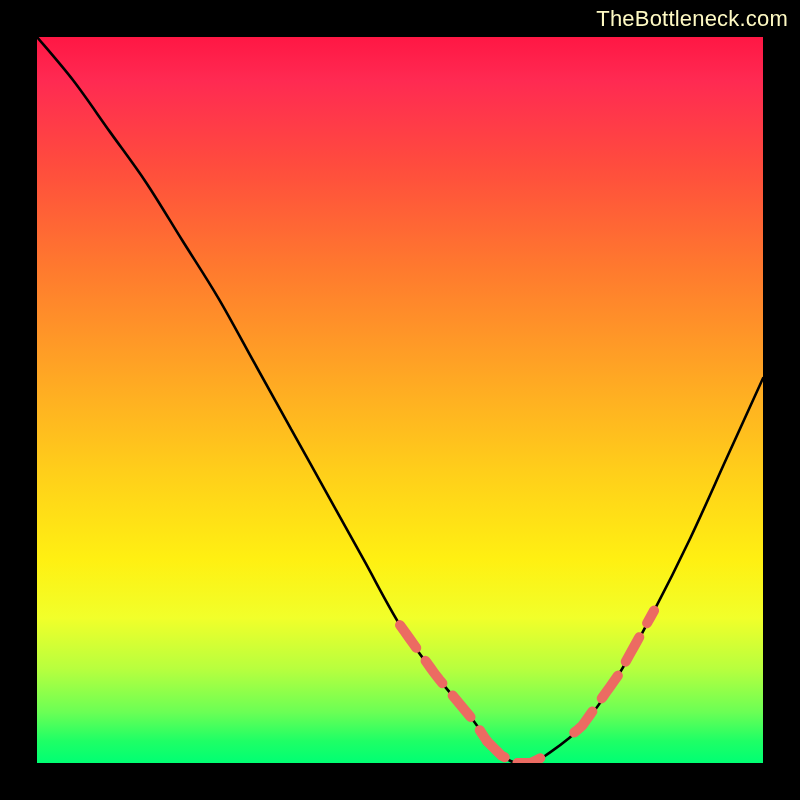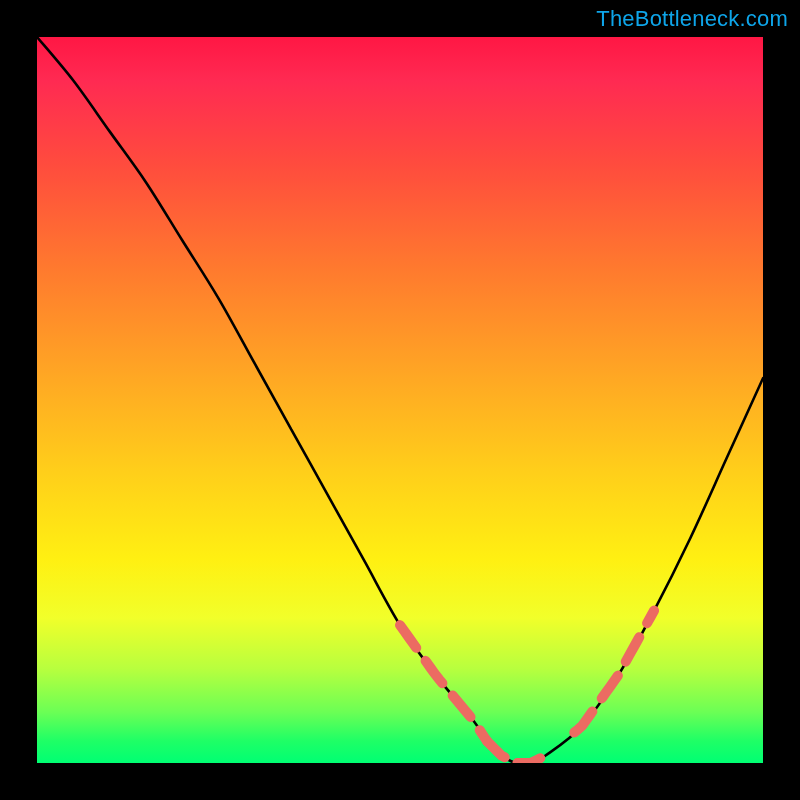--- a/index.html
+++ b/index.html
@@ -43,21 +43,21 @@
     position: absolute;
     left: 0;
     top: 0;
     width: 726px;
     height: 726px;
   }
   .watermark {
     position: absolute;
     top: 6px;
     right: 12px;
-    color: #0ea5e9;
+    color: #fef9c3;
     font-size: 22px;
     font-weight: 400;
     letter-spacing: 0.2px;
     margin-left: 24px;
   }
 </style>
 </head>
 <body>
 
 <div class="canvas">

